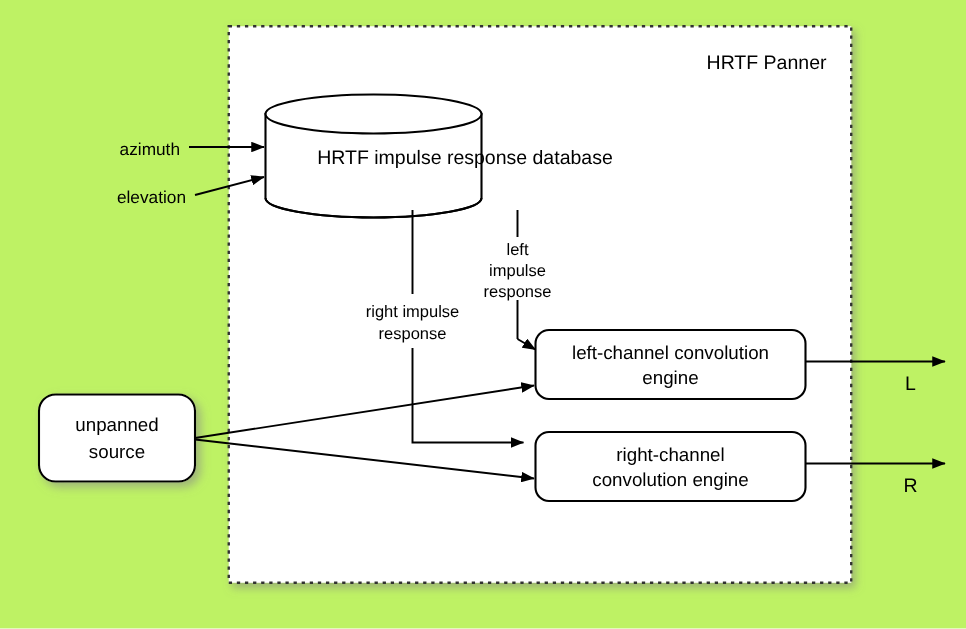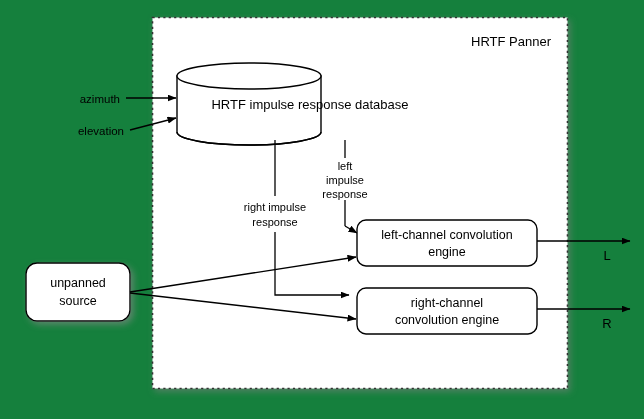--- a/index.html
+++ b/index.html
@@ -1,19 +1,19 @@
 <!DOCTYPE html>
 <html><head>
 <meta charset="utf-8">
 <title>HRTF Panner Diagram</title>
 <style>
   html,body{margin:0;padding:0;background:#ffffff;}
   body{width:644px;height:419px;overflow:hidden;
        font-family:"Liberation Sans","DejaVu Sans",sans-serif;}
-  #stage{position:relative;width:644px;height:419px;background:#15803d;}
+  #stage{position:relative;width:644px;height:419px;background:#bef264;}
   svg{display:block;}
   .dgm-text{font-family:"Liberation Sans","DejaVu Sans",sans-serif;
             fill:#000;font-size:12px;}
   .t-title{font-size:13px;}
   .t-node{font-size:12.5px;}
   .t-db{font-size:13px;}
   .t-edge{font-size:11px;}
   .t-out{font-size:13px;}
   .t-io{font-size:11.5px;}
 </style>

